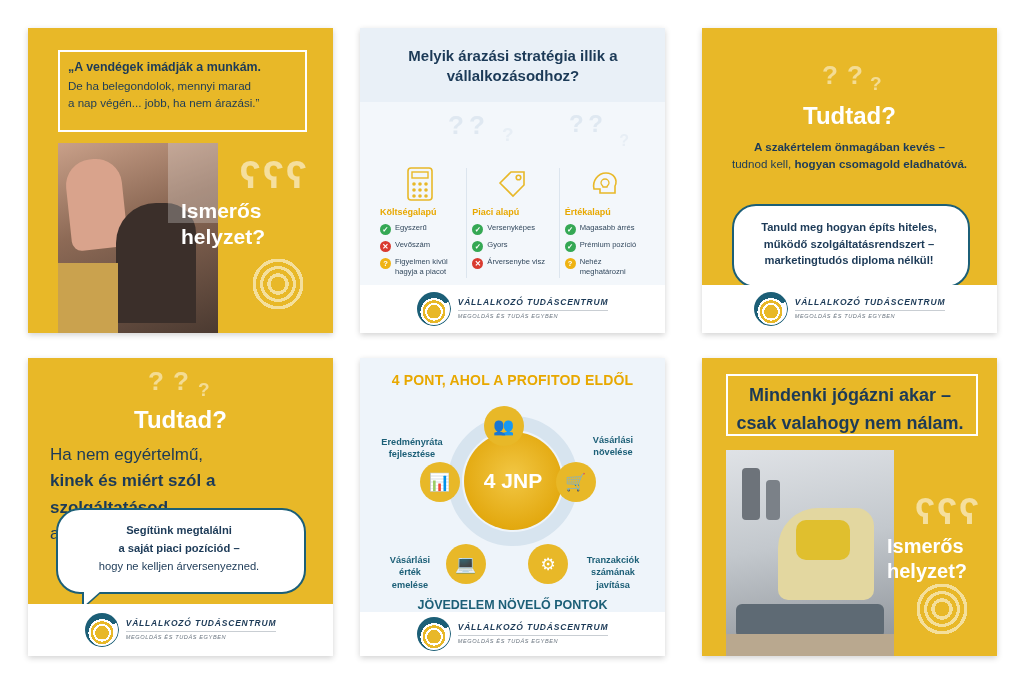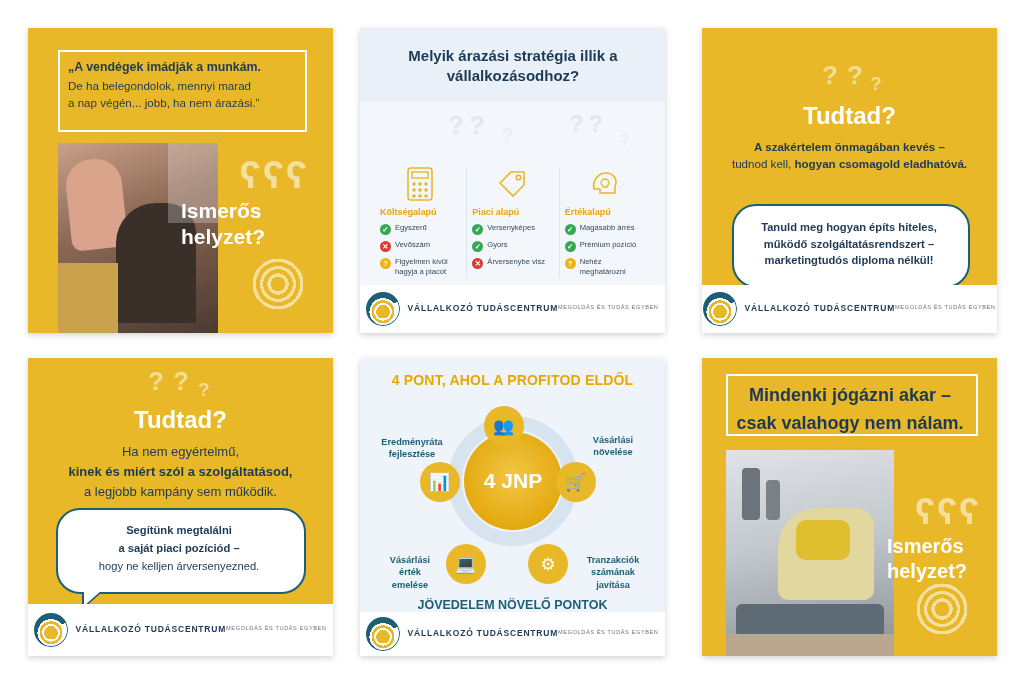--- a/index.html
+++ b/index.html
@@ -36,21 +36,21 @@
 
   
   .logo{display:flex;align-items:center;gap:7px;}
   .logo-mark{
     width:34px;height:34px;border-radius:50%;
     background:
       radial-gradient(circle at 50% 58%, #e8b828 0 26%, #ffffff 26% 34%, #e8b828 34% 44%, #ffffff 44% 52%, transparent 52%),
       conic-gradient(from 200deg, #1c5f77 0 62%, #ffffff 62% 100%);
     box-shadow:inset 0 0 0 1px #1c5f77;
   }
-  .logo-text{display:flex;flex-direction:row;line-height:1.15;}
+  .logo-text{display:flex;flex-direction:column;line-height:1.15;font-style:italic;}
   .logo-title{font-size:8.5px;letter-spacing:.8px;color:#1c3a57;font-weight:bold;}
   .logo-sub{font-size:5.6px;letter-spacing:.6px;color:#6b7680;}
   .logo-rule{height:1px;background:#c9ced3;margin:2px 0;}
 
   
   .spiral{
     width:58px;height:58px;border-radius:50%;
     background:
       radial-gradient(circle at 50% 50%, #e8b828 0 18%, #f6e6b0 18% 26%, #e8b828 26% 36%, #f6e6b0 36% 44%, #e8b828 44% 54%, #f6e6b0 54% 62%, #e8b828 62% 100%);
     opacity:.85;
@@ -107,21 +107,21 @@
   #card3 .bubble{position:absolute;left:30px;top:176px;width:234px;height:80px;}
   #card3 .btxt{position:absolute;left:0;top:0;width:234px;height:80px;display:flex;align-items:center;justify-content:center;text-align:center;color:#1c3a57;font-size:11.2px;line-height:1.5;font-weight:bold;padding:0 10px;box-sizing:border-box;}
   #card3 .footer{position:absolute;left:0;bottom:0;width:295px;height:48px;background:#ffffff;display:flex;align-items:center;justify-content:center;}
 
   
   #card4{left:28px;top:358px;width:305px;height:298px;background:#e8b828;}
   #card4 .gq{position:absolute;font-weight:bold;color:rgba(255,255,255,.5);}
   #card4 .gq1{left:120px;top:10px;font-size:26px;}
   #card4 .gq2{left:170px;top:22px;font-size:19px;}
   #card4 .tud{position:absolute;left:0;top:48px;width:305px;text-align:center;color:#fff;font-size:24px;font-weight:bold;}
-  #card4 .sub{position:absolute;left:22px;top:84px;width:261px;text-align:center;color:#1c3a57;font-size:13px;line-height:1.55;}
+  #card4 .sub{position:absolute;left:22px;top:84px;width:261px;text-align:left;color:#1c3a57;font-size:17px;line-height:1.55;}
   #card4 .sub .b{font-weight:bold;}
   #card4 .bubble{position:absolute;left:28px;top:150px;width:246px;height:82px;}
   #card4 .btxt{position:absolute;left:0;top:0;width:246px;height:82px;display:flex;flex-direction:column;align-items:center;justify-content:center;text-align:center;color:#1c3a57;font-size:11.2px;line-height:1.6;padding:0 10px;box-sizing:border-box;}
   #card4 .btxt .b{font-weight:bold;}
   #card4 .footer{position:absolute;left:0;bottom:0;width:305px;height:52px;background:#ffffff;display:flex;align-items:center;justify-content:center;}
 
   
   #card5{left:360px;top:358px;width:305px;height:298px;background:#eef4fa;}
   #card5 .title{position:absolute;left:0;top:14px;width:305px;text-align:center;color:#e8a800;font-size:14px;font-weight:bold;letter-spacing:.2px;}
   #card5 .ring{position:absolute;left:88px;top:58px;width:130px;height:130px;border-radius:50%;border:14px solid #d7e4ef;box-sizing:border-box;}

